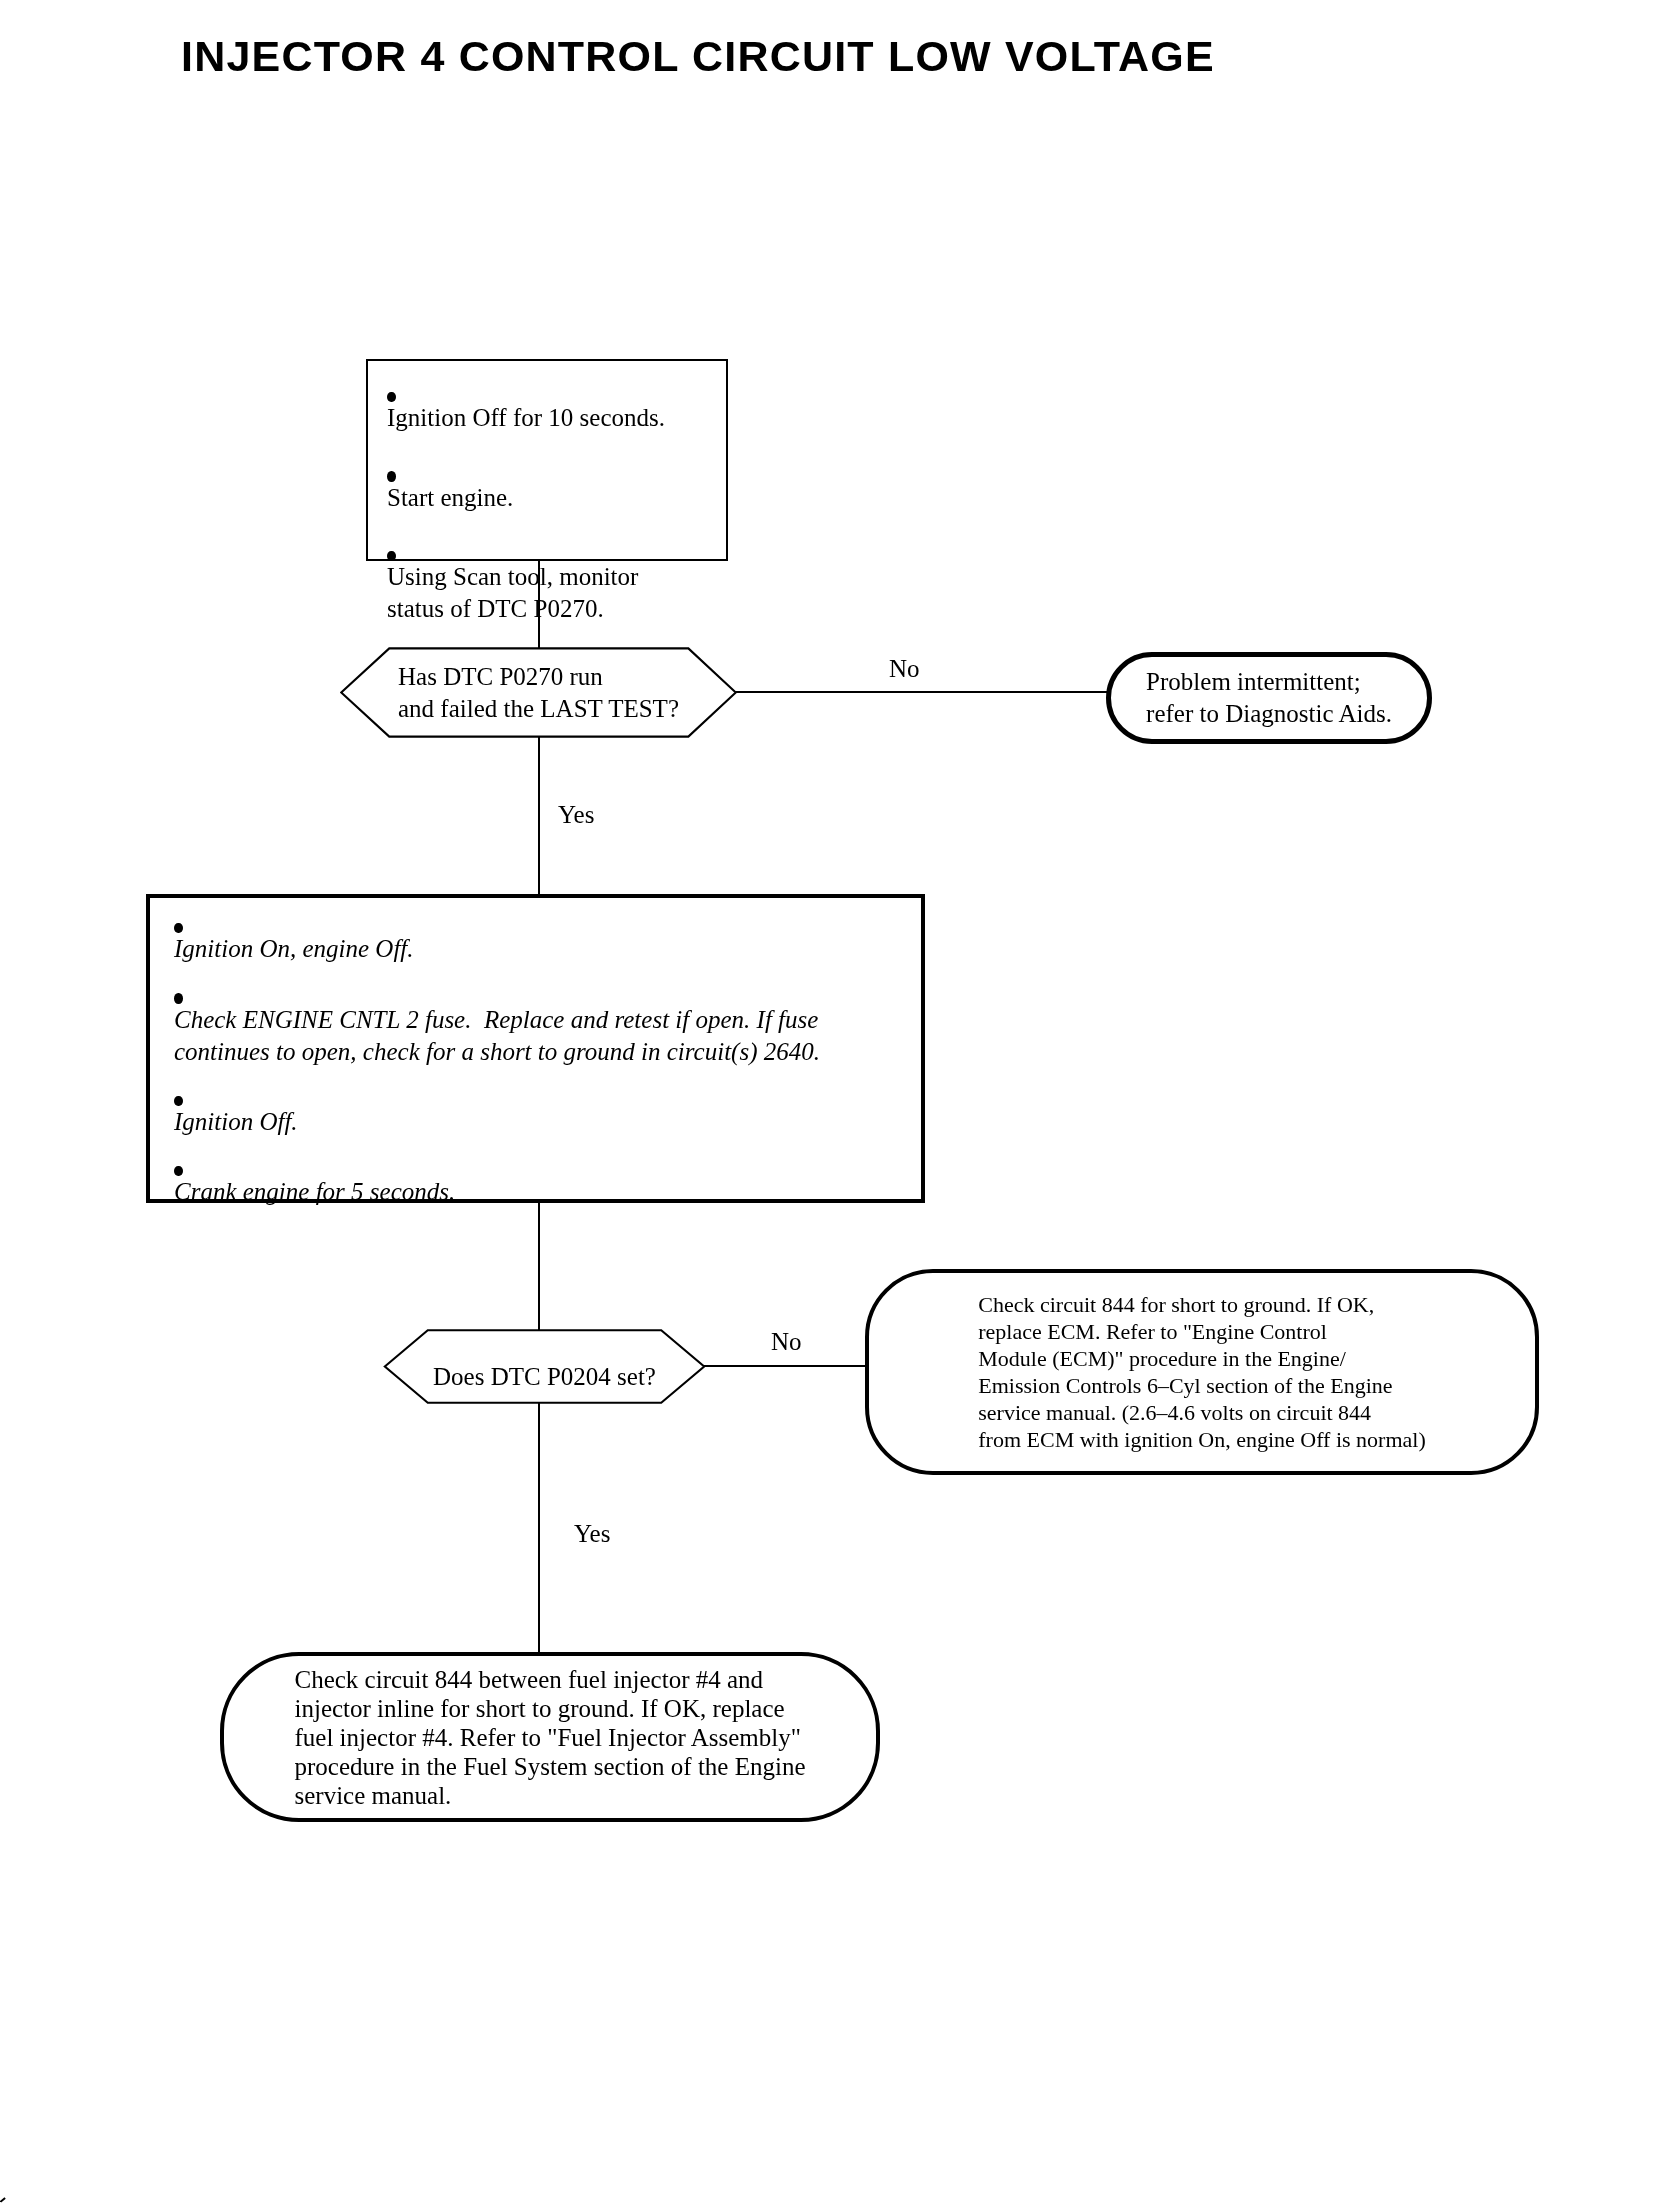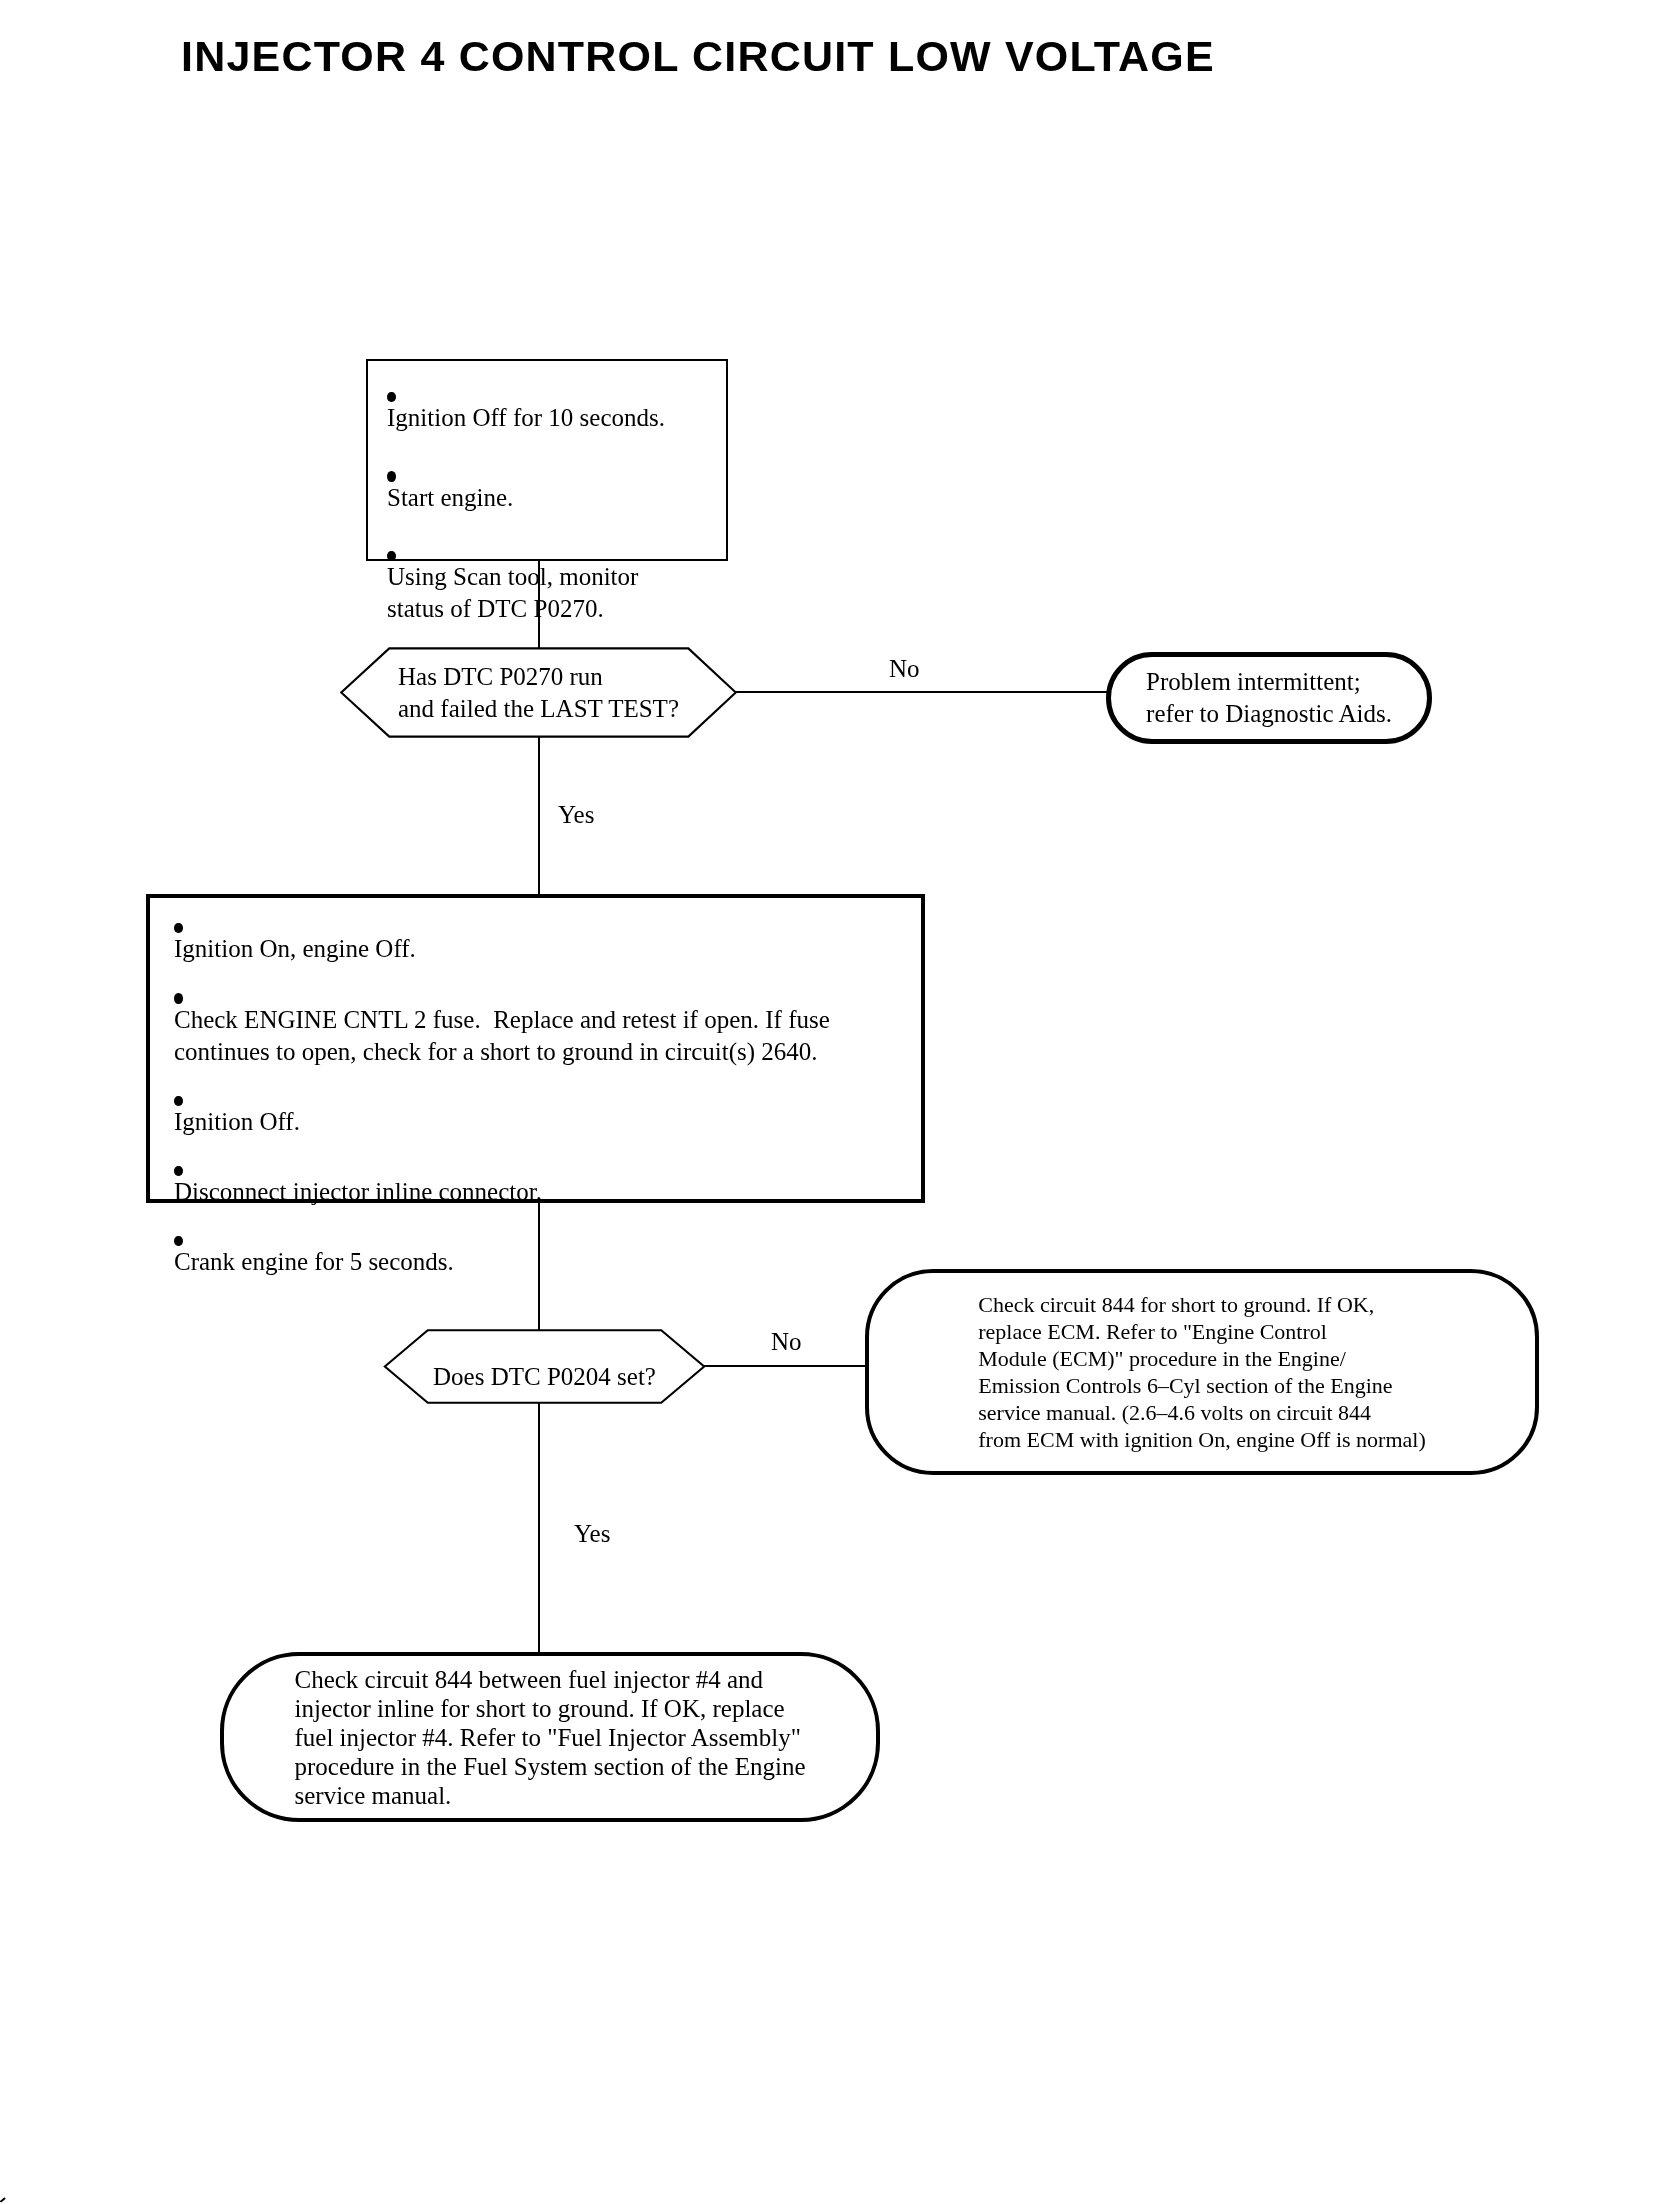--- a/index.html
+++ b/index.html
@@ -27,21 +27,21 @@
 
   .procbox {
     position: absolute;
     background: #ffffff;
     box-sizing: border-box;
     border: 2.4px solid #000000;
   }
   .procbox.thick { border-width: 4.9px; }
 
   .bullets { padding: 22px 12px 0 19px; }
-  .procbox.thick .bullets { padding: 16px 12px 0 24px; }
+  .procbox.thick .bullets { padding: 16px 12px 0 24px; font-style: italic; }
   .bullet-item { display: flex; align-items: flex-start; column-gap: 24px; margin-bottom: 28px; flex-direction: column; }
   .procbox.thick .bullet-item { column-gap: 25px; margin-bottom: 19px; }
   .dot {
     flex: 0 0 auto;
     width: 8.5px; height: 10.3px;
     border-radius: 50%;
     background: #000000;
     margin-top: 9px;
   }
   .btext {
@@ -151,24 +151,20 @@
         <span class="dot"></span>
         <span class="btext">Check ENGINE CNTL 2 fuse.  Replace and retest if open. If fuse
 continues to open, check for a short to ground in circuit(s) 2640.</span>
       </div>
       <div class="bullet-item">
         <span class="dot"></span>
         <span class="btext">Ignition Off.</span>
       </div>
       <div class="bullet-item">
         <span class="dot"></span>
-        <span class="btext">Disconnect injector inline connector.</span>
-      </div>
-      <div class="bullet-item">
-        <span class="dot"></span>
         <span class="btext">Crank engine for 5 seconds.</span>
       </div>
     </div>
   </div>
 
   <div class="hexwrap" style="left:383px; top:1329px; width:323px; height:95px;">
     <svg width="323" height="75" viewBox="0 0 532 124">
       <polygon points="2,62 73,2 459,2 530,62 459,122 73,122" fill="#ffffff" stroke="#000000" stroke-width="3.5"></polygon>
     </svg>
     <div class="hextext">Does DTC P0204 set?</div>

